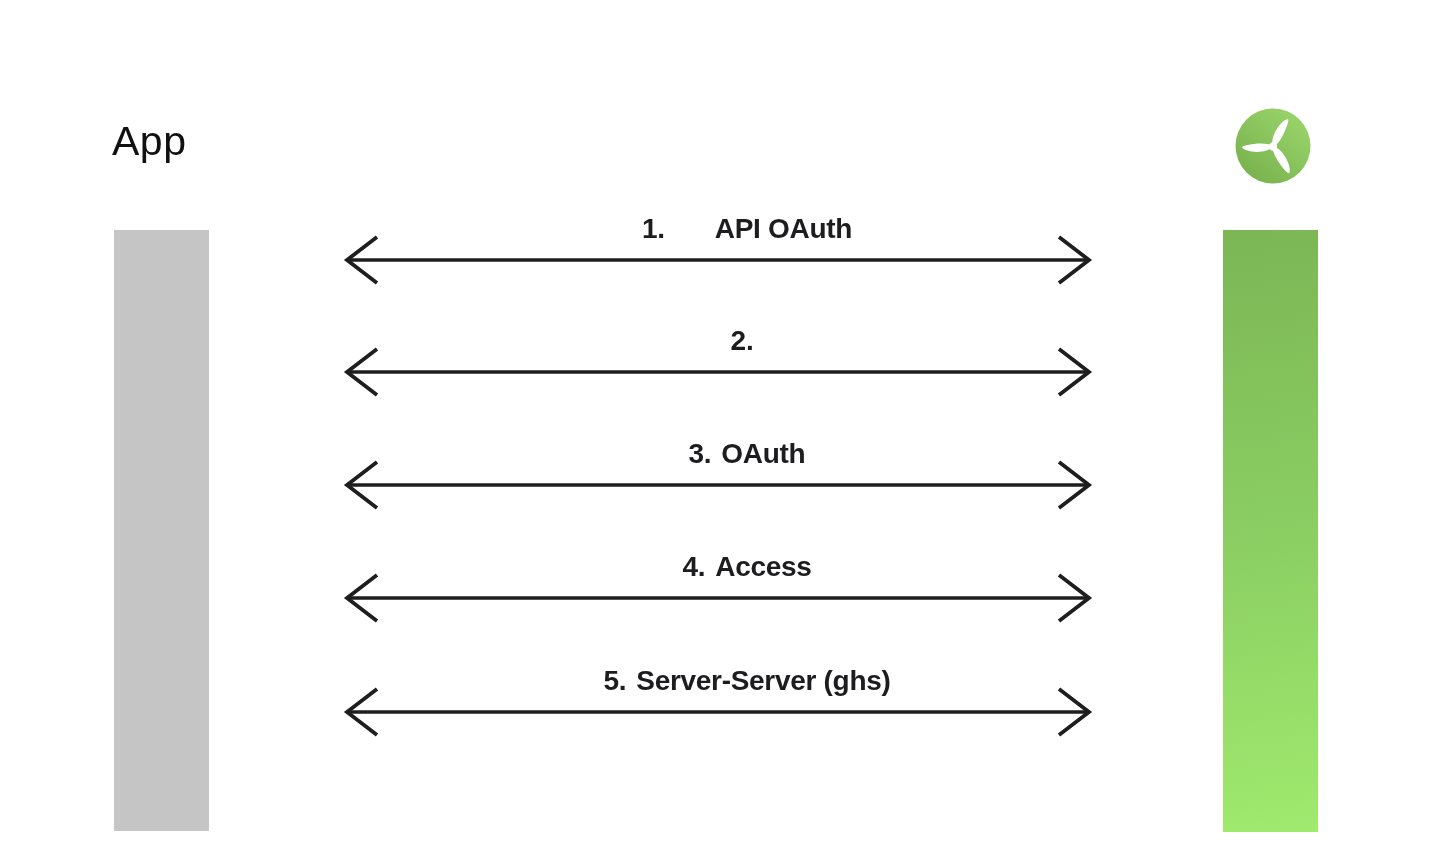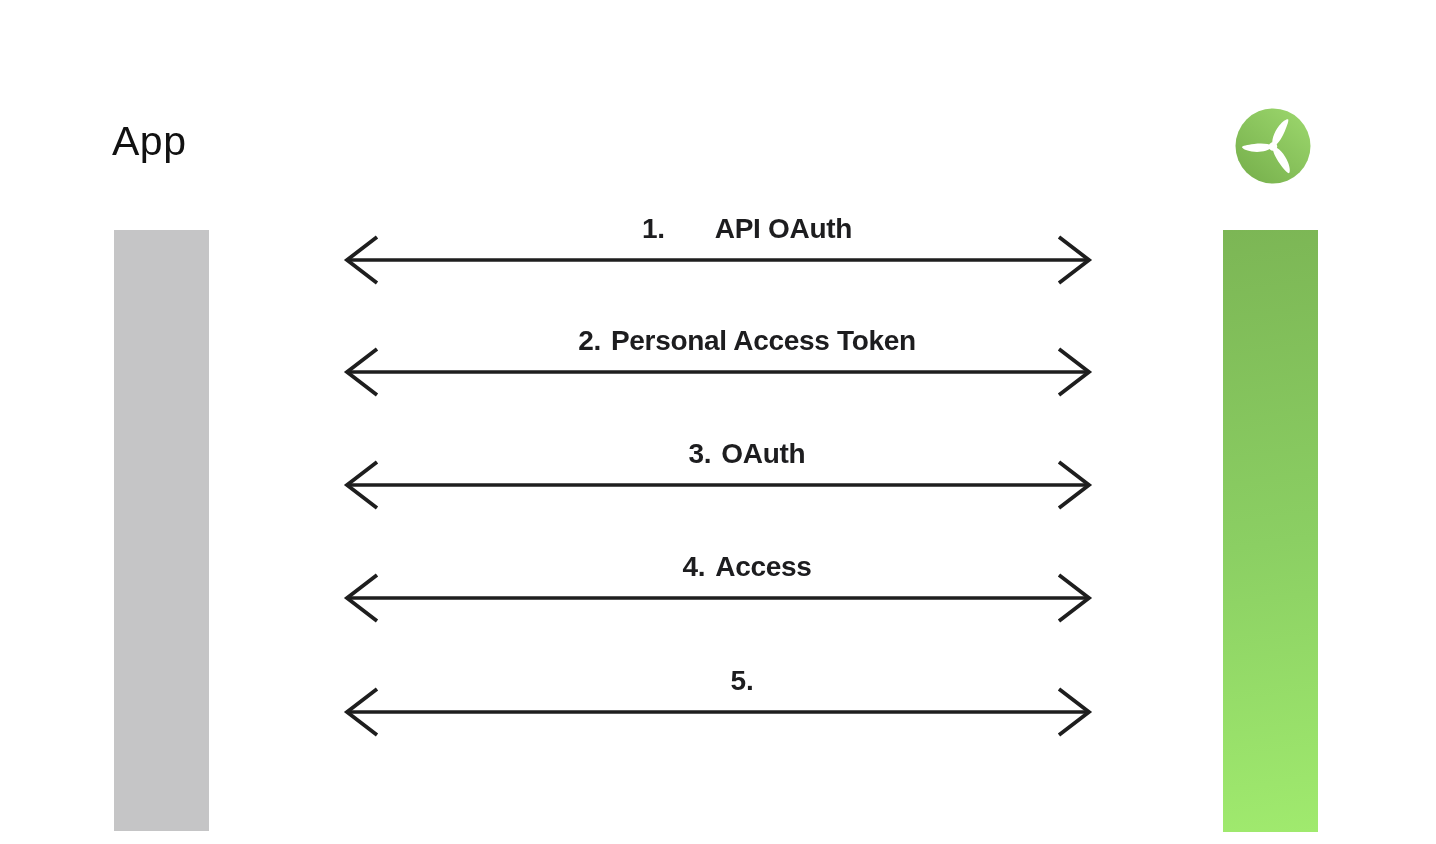--- a/index.html
+++ b/index.html
@@ -146,21 +146,20 @@
   <svg class="arrow" viewBox="0 0 750 50">
     <line class="shaft" x1="6" y1="25" x2="744" y2="25"></line>
     <polyline class="head" points="34,2 4,25 34,48"></polyline>
     <polyline class="head" points="716,2 746,25 716,48"></polyline>
   </svg>
 </div>
 
 <div class="channel channel-2">
   <div class="label">
     <span class="num">2.</span>
-    <span class="txt">Personal Access Token</span>
   </div>
   <svg class="arrow" viewBox="0 0 750 50">
     <line class="shaft" x1="6" y1="25" x2="744" y2="25"></line>
     <polyline class="head" points="34,2 4,25 34,48"></polyline>
     <polyline class="head" points="716,2 746,25 716,48"></polyline>
   </svg>
 </div>
 
 <div class="channel channel-3">
   <div class="label">
@@ -182,19 +181,20 @@
   <svg class="arrow" viewBox="0 0 750 50">
     <line class="shaft" x1="6" y1="25" x2="744" y2="25"></line>
     <polyline class="head" points="34,2 4,25 34,48"></polyline>
     <polyline class="head" points="716,2 746,25 716,48"></polyline>
   </svg>
 </div>
 
 <div class="channel channel-5">
   <div class="label">
     <span class="num">5.</span>
+    <span class="txt">Server-Server (ghs)</span>
   </div>
   <svg class="arrow" viewBox="0 0 750 50">
     <line class="shaft" x1="6" y1="25" x2="744" y2="25"></line>
     <polyline class="head" points="34,2 4,25 34,48"></polyline>
     <polyline class="head" points="716,2 746,25 716,48"></polyline>
   </svg>
 </div>
 
 </body></html>

